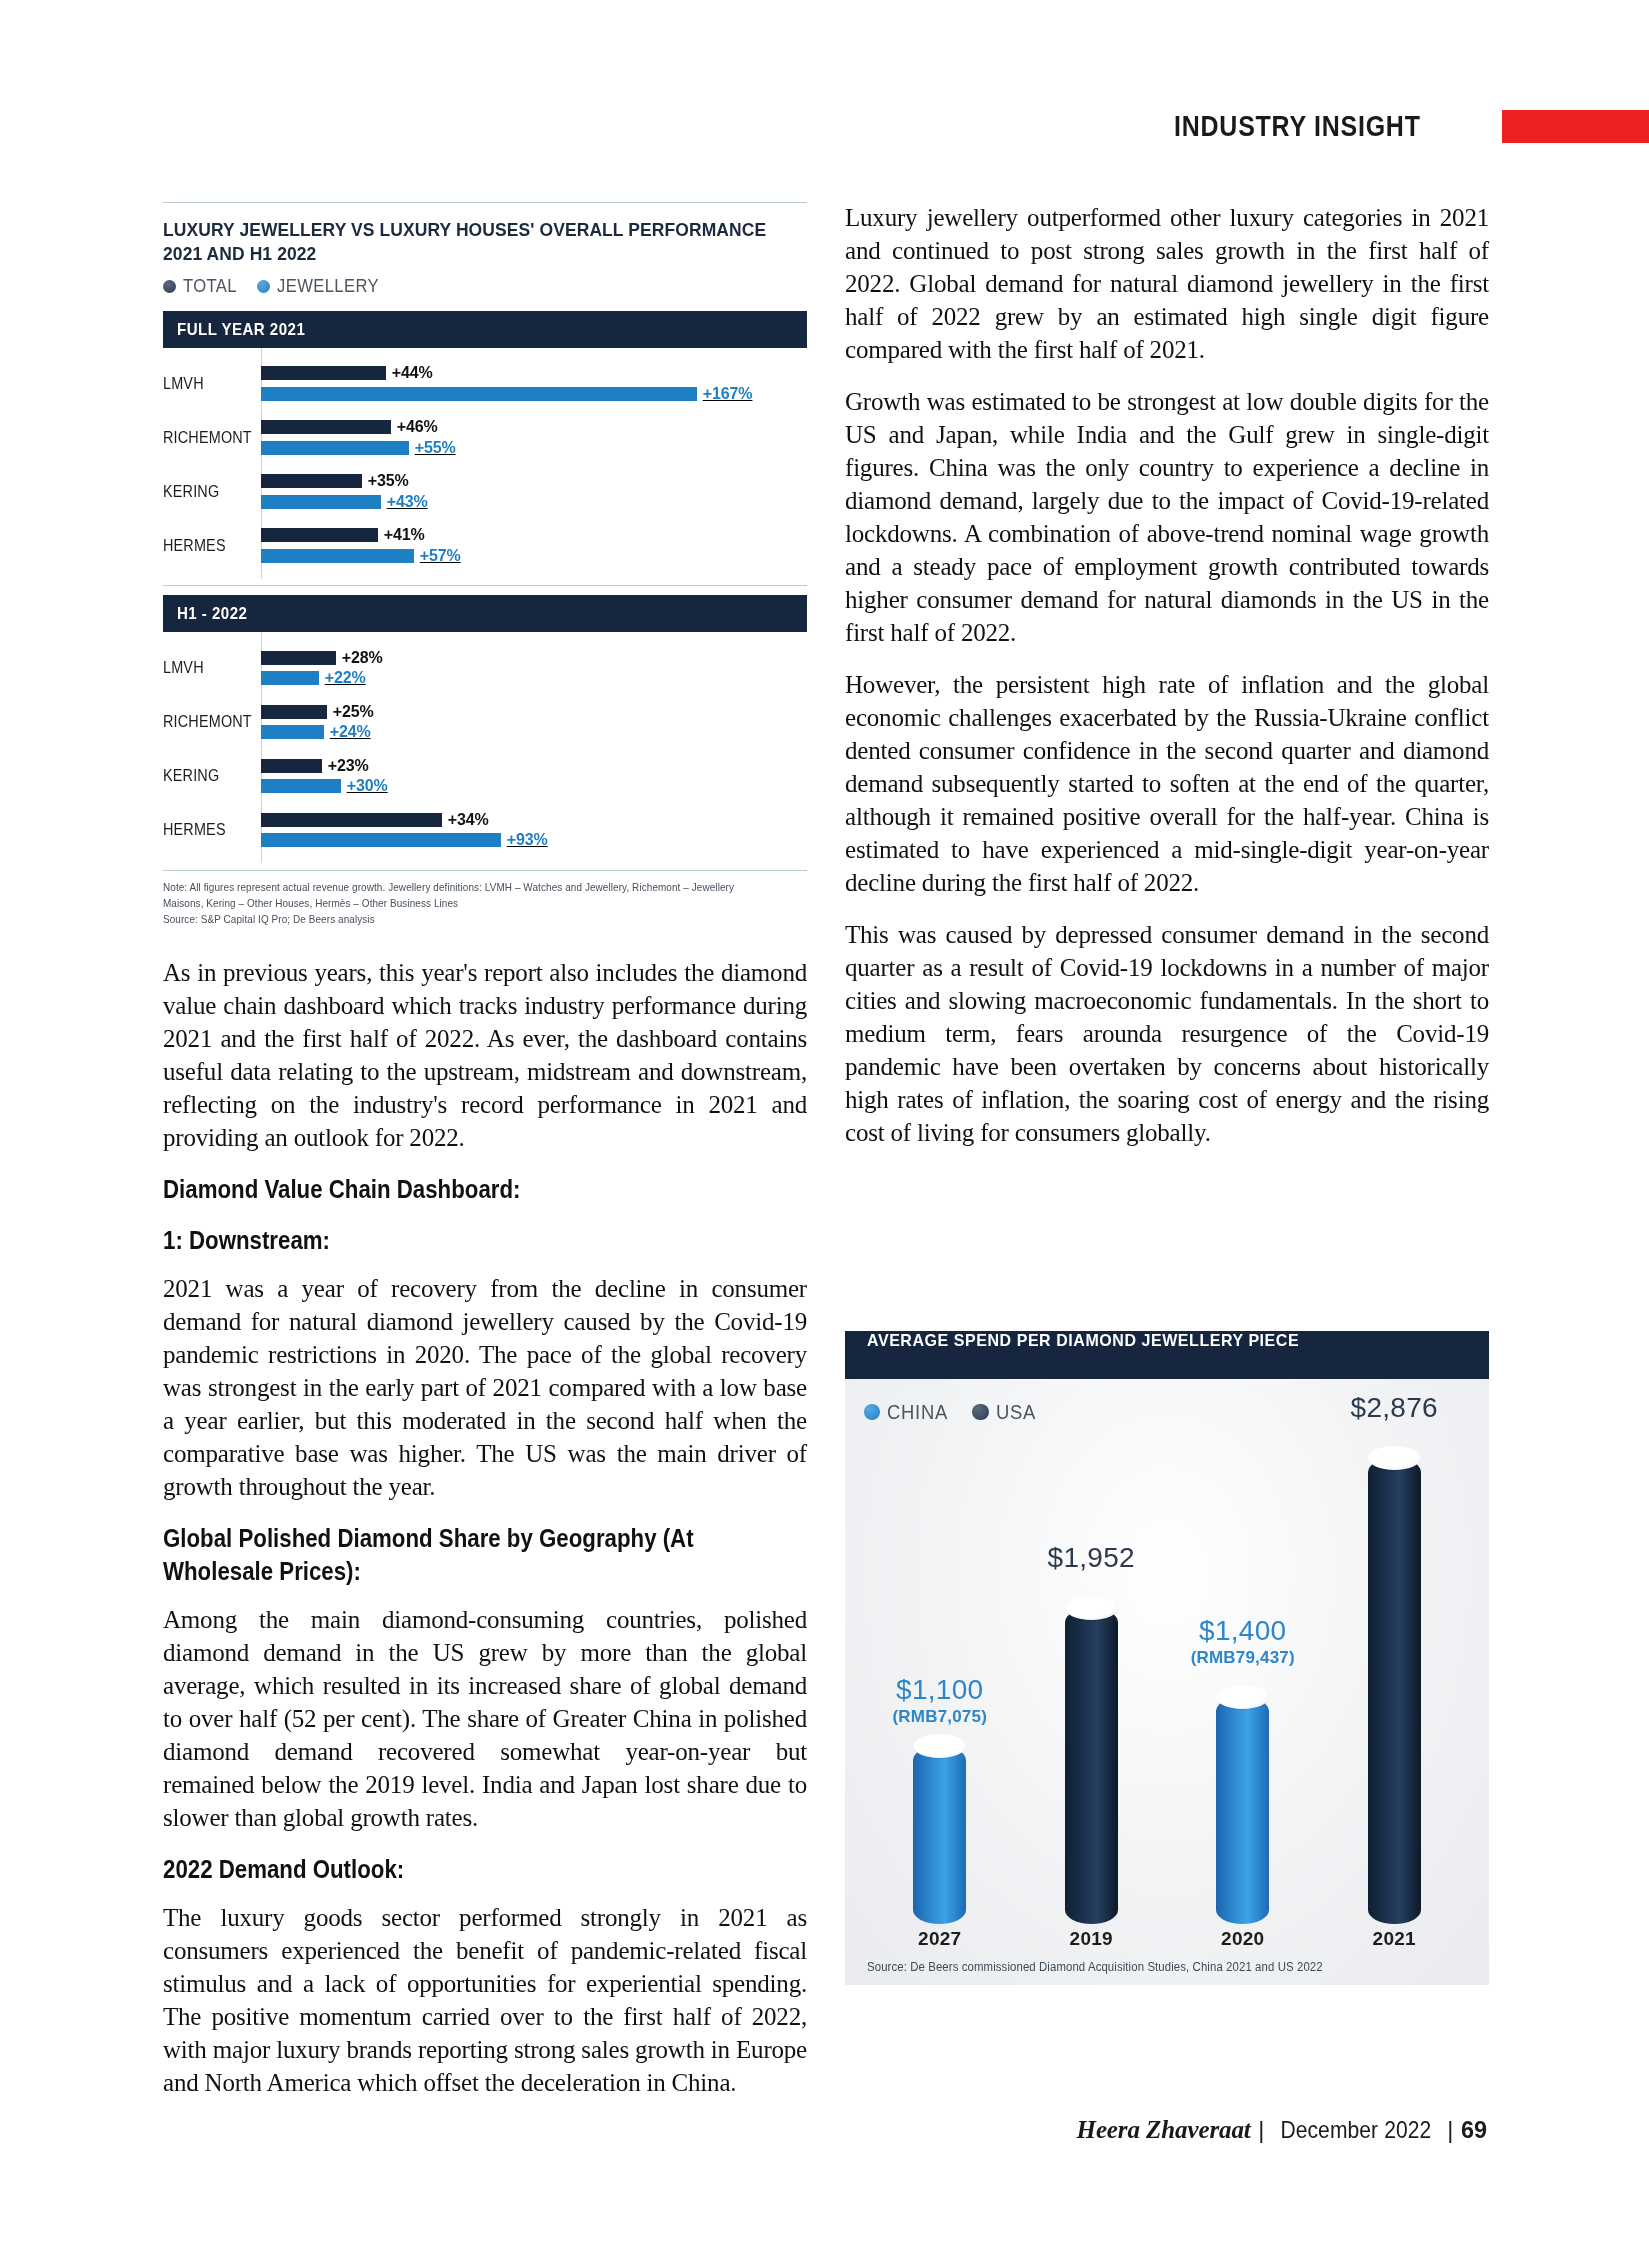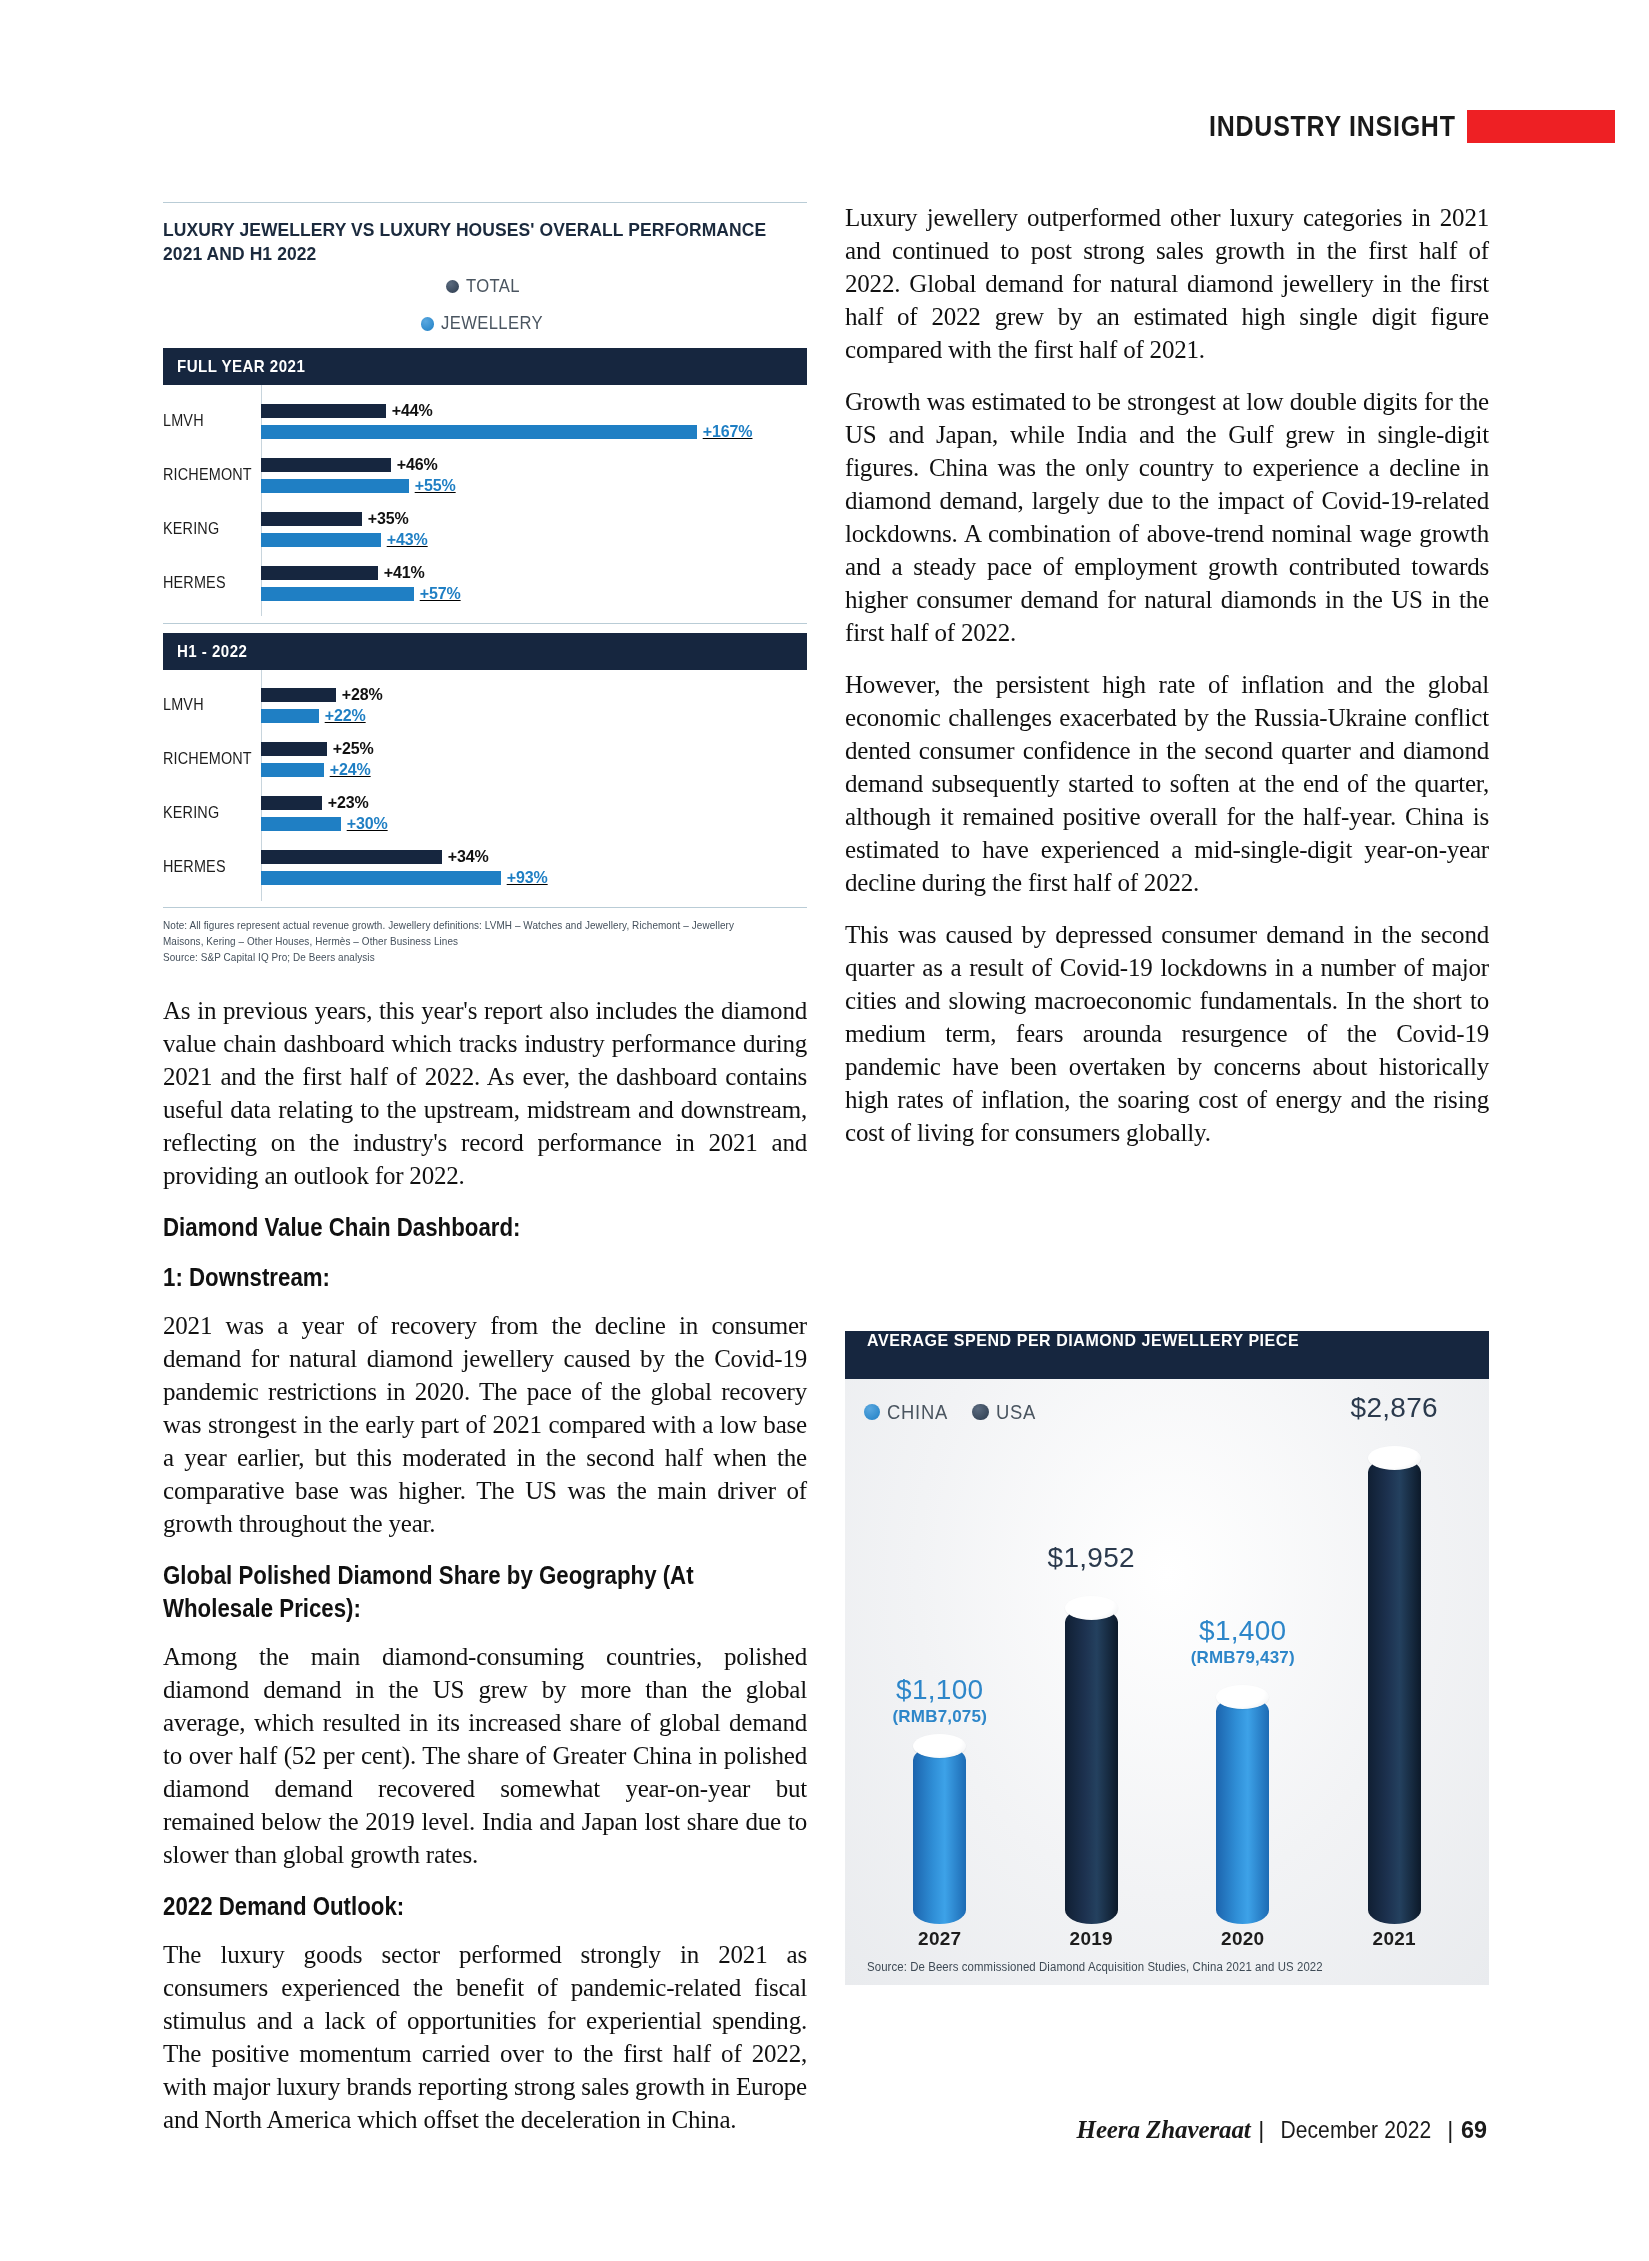--- a/index.html
+++ b/index.html
@@ -19,21 +19,21 @@
 
   
   .header {
     position: absolute;
     top: 101px;
     right: 0;
     width: 518px;
     height: 51px;
     display: flex;
     align-items: center;
-    justify-content: center;
+    justify-content: space-between;
   }
   .header-title {
     font-family: "Liberation Sans", sans-serif;
     font-weight: bold;
     font-size: 29px;
     letter-spacing: 0.9px;
     color: #1a1a1a;
     transform: scaleX(0.86);
     transform-origin: right center;
     white-space: nowrap;
@@ -100,21 +100,20 @@
     transform: scaleX(0.92);
     transform-origin: left top;
     width: 108%;
     margin-bottom: 10px;
   }
   .fig1-legend {
     display: flex;
     align-items: center;
     gap: 16.4px;
     margin-bottom: 14px;
-    flex-direction: column;
   }
   .legend-item { display: flex; align-items: center; gap: 7px; }
   .legend-dot {
     width: 13.3px; height: 13.3px; border-radius: 50%;
     display: inline-block;
   }
   .legend-dot.total { background: radial-gradient(circle at 35% 30%, #5b6b7f, #2b3a4d); }
   .legend-dot.jewel { background: radial-gradient(circle at 35% 30%, #5aa8e0, #1f7fc4); }
   .legend-label {
     font-family: "Liberation Sans", sans-serif;

